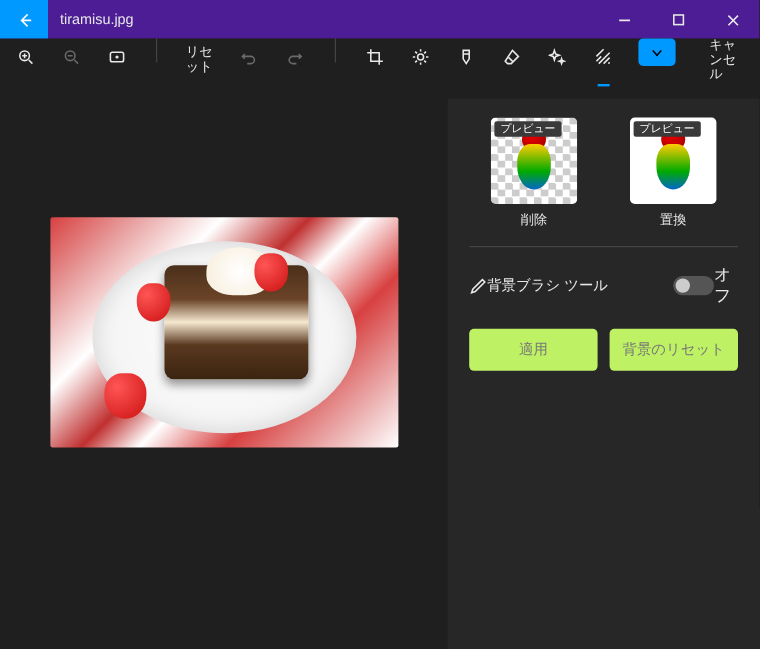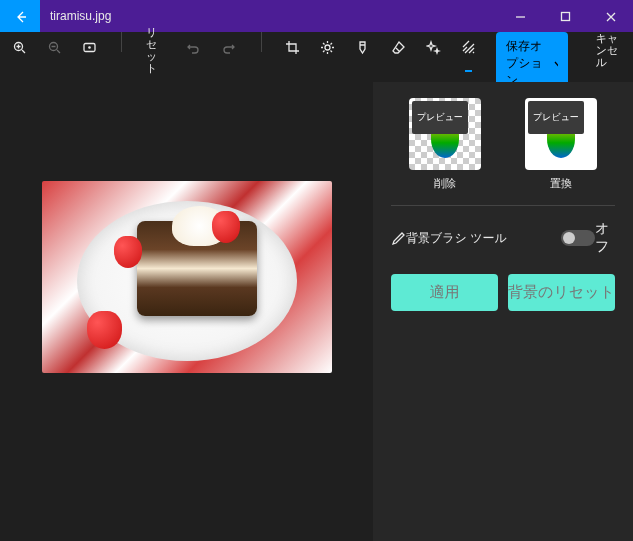--- a/index.html
+++ b/index.html
@@ -32,30 +32,30 @@
 .bg-options{display:flex;gap:8px;margin-bottom:8px}
 .bg-card{flex:1;display:flex;flex-direction:column;align-items:center;gap:6px}
 .bg-thumb{width:72px;height:72px;border-radius:4px;position:relative;overflow:hidden;background:#3a3a3a}
 .bg-thumb.selected{outline:2px solid #0099ff;outline-offset:-2px}
 .parrot{position:absolute;left:18px;top:8px;width:36px;height:56px}
 .parrot::before{content:"";position:absolute;top:0;left:8px;width:20px;height:20px;background:radial-gradient(circle at 40% 40%,#e30000,#a00000);border-radius:50%}
 .parrot::after{content:"";position:absolute;top:14px;left:4px;width:28px;height:38px;background:linear-gradient(180deg,#ffcc00 0%,#00aa00 60%,#0066cc 100%);border-radius:40% 40% 50% 50%}
 .blur-bg{background:linear-gradient(135deg,#6a7850,#4a5838,#7a8a5a);filter:blur(.5px)}
 .checker-bg{background:repeating-conic-gradient(#ccc 0% 25%,#fff 0% 50%) 0 0/12px 12px}
 .white-bg{background:#fff}
-.preview-badge{position:absolute;top:3px;left:3px;background:#3a3a3a;color:#fff;font-size:9px;padding:10px 5px;border-radius:2px}
+.preview-badge{position:absolute;top:3px;left:3px;background:#3a3a3a;color:#fff;font-size:9px;padding:0 5px;border-radius:2px}
 .bg-label{font-size:11px;color:#e8e8e8}
 .hr{border:none;border-top:1px solid #444;margin:14px 0}
 .brush-row{display:flex;align-items:center;margin-bottom:18px}
 .brush-row .lbl{flex:1;font-size:12px}
 .toggle{width:34px;height:16px;background:#555;border-radius:8px;position:relative}
 .toggle::after{content:"";position:absolute;left:2px;top:2px;width:12px;height:12px;background:#ccc;border-radius:50%}
 .off-txt{font-size:14px;width:20px;text-align:left}
 .action-row{display:flex;gap:10px}
-.action-btn{flex:1;padding:9px 0;text-align:center;background:#5eead4;color:#777;border-radius:4px;font-size:15px}
+.action-btn{flex:1;padding:9px 0;text-align:center;background:#bef264;color:#777;border-radius:4px;font-size:12px}
 svg{width:15px;height:15px;stroke:currentColor;fill:none;stroke-width:1.3}
 </style>
 </head>
 <body>
 
 <div class="titlebar">
   <div class="back-btn">
     <svg>
         <path d="M10 3 L5 8 L10 13 M5 8 H13"></path>
       </svg>
@@ -139,21 +139,20 @@
       <svg>
         <path d="M5 2 L6 5 L9 6 L6 7 L5 10 L4 7 L1 6 L4 5 Z M11 9 L11.5 10.5 L13 11 L11.5 11.5 L11 13 L10.5 11.5 L9 11 L10.5 10.5 Z"></path>
       </svg>
     </div>
   <div class="tool-btn active-tool">
       <svg>
         <path d="M2 11 L6 7 M2 7 L8 1 M4 13 L13 4 M8 13 L13 8 M12 13 L13 12"></path>
       </svg>
     </div>
   <div class="save-btn">
-    <span>保存オプション</span>
     <svg style="width:11px;height:11px">
         <path d="M2 4 L5.5 8 L9 4"></path>
       </svg>
   </div>
   <div class="cancel-btn">
       <span>キャンセル</span>
     </div>
 </div>
 
 <div class="main">

